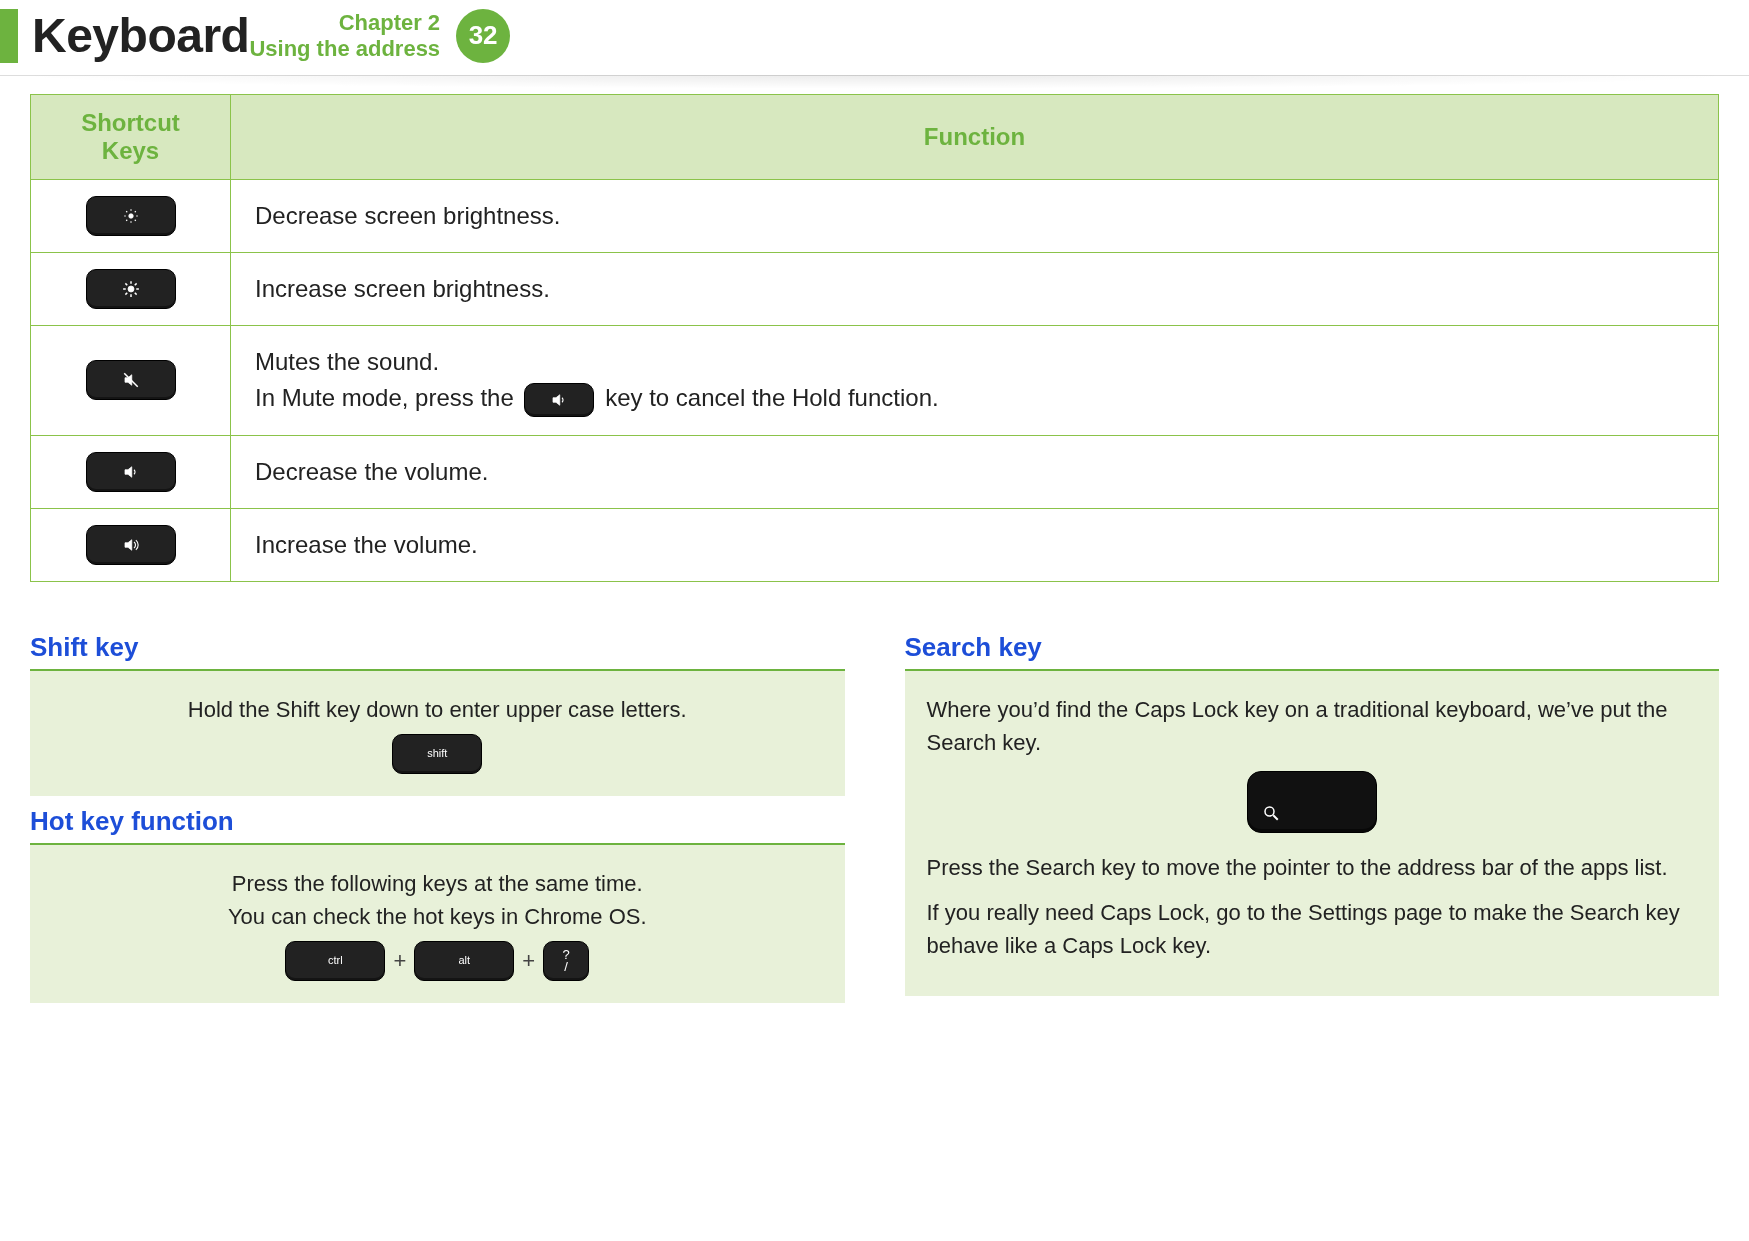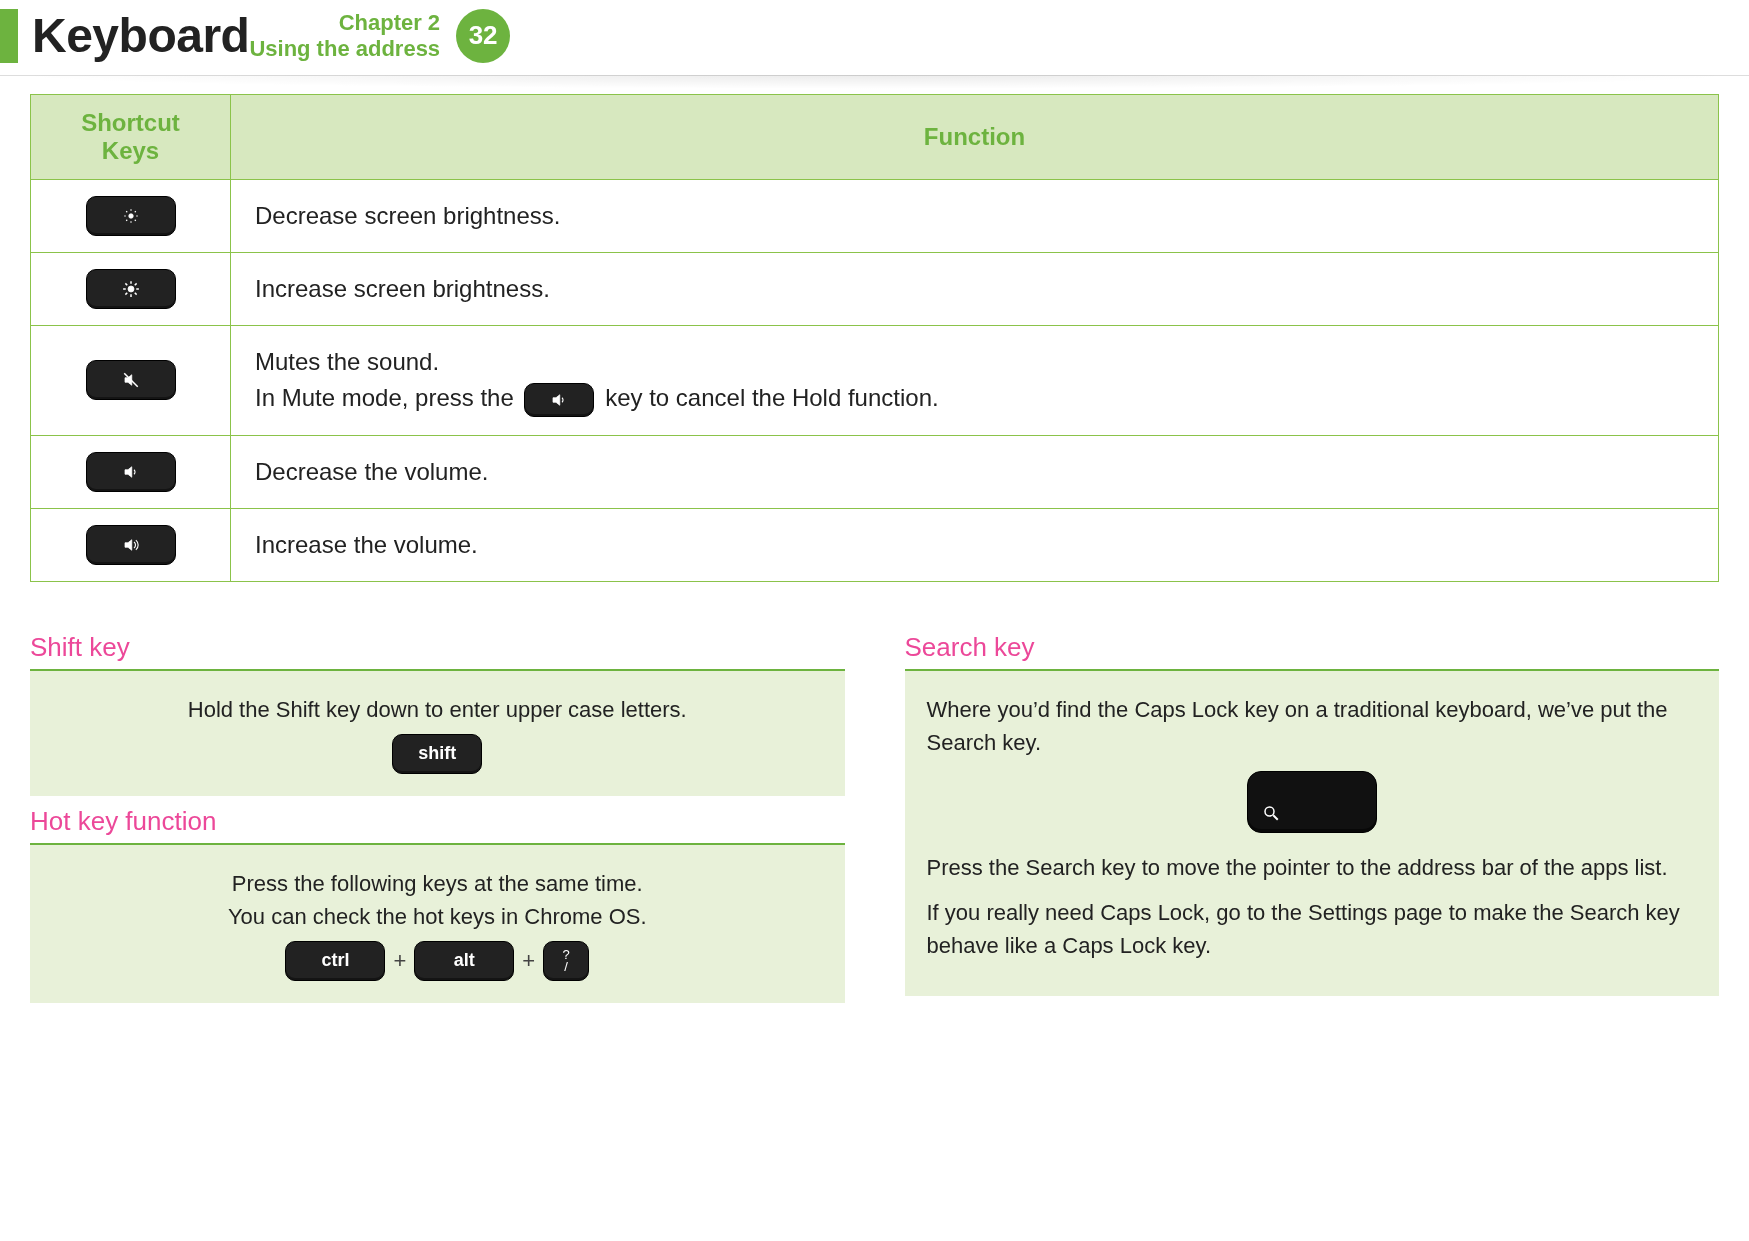--- a/index.html
+++ b/index.html
@@ -127,42 +127,42 @@
     border-radius: 10px;
     min-width: 90px;
     height: 40px;
     padding: 0 14px;
     color: #fff;
     font-size: 15px;
     box-shadow: inset 0 -2px 0 rgba(0,0,0,0.4);
   }
   .keycap.small { min-width: 70px; height: 34px; padding: 0 10px; font-size: 14px; }
   .keycap.wide { min-width: 100px; }
-  .keycap.text { font-size: 18px; font-weight: 700; padding: 0 16px; }
+  .keycap.text { font-size: 11px; font-weight: 400; padding: 0 16px; }
   .keycap.stack { flex-direction: column; line-height: 0.9; font-size: 13px; min-width: 46px; padding: 0 8px; }
   .keycap svg { width: 18px; height: 18px; fill: #fff; stroke: #fff; }
 
   .inline-key {
     display: inline-flex;
     vertical-align: middle;
     margin: 0 4px;
   }
 
   
   .columns {
     display: flex;
     gap: 60px;
   }
   .col {
     flex: 1;
   }
   .section h3 {
     font-size: 26px;
-    font-weight: 400;
-    color: #ec4899;
+    font-weight: 700;
+    color: #1d4ed8;
     margin: 10px 0 6px 0;
   }
   .section-rule {
     height: 2px;
     background: var(--green);
     margin-bottom: 0;
   }
   .note-box {
     background: var(--light-green-bg);
     padding: 22px 22px;

